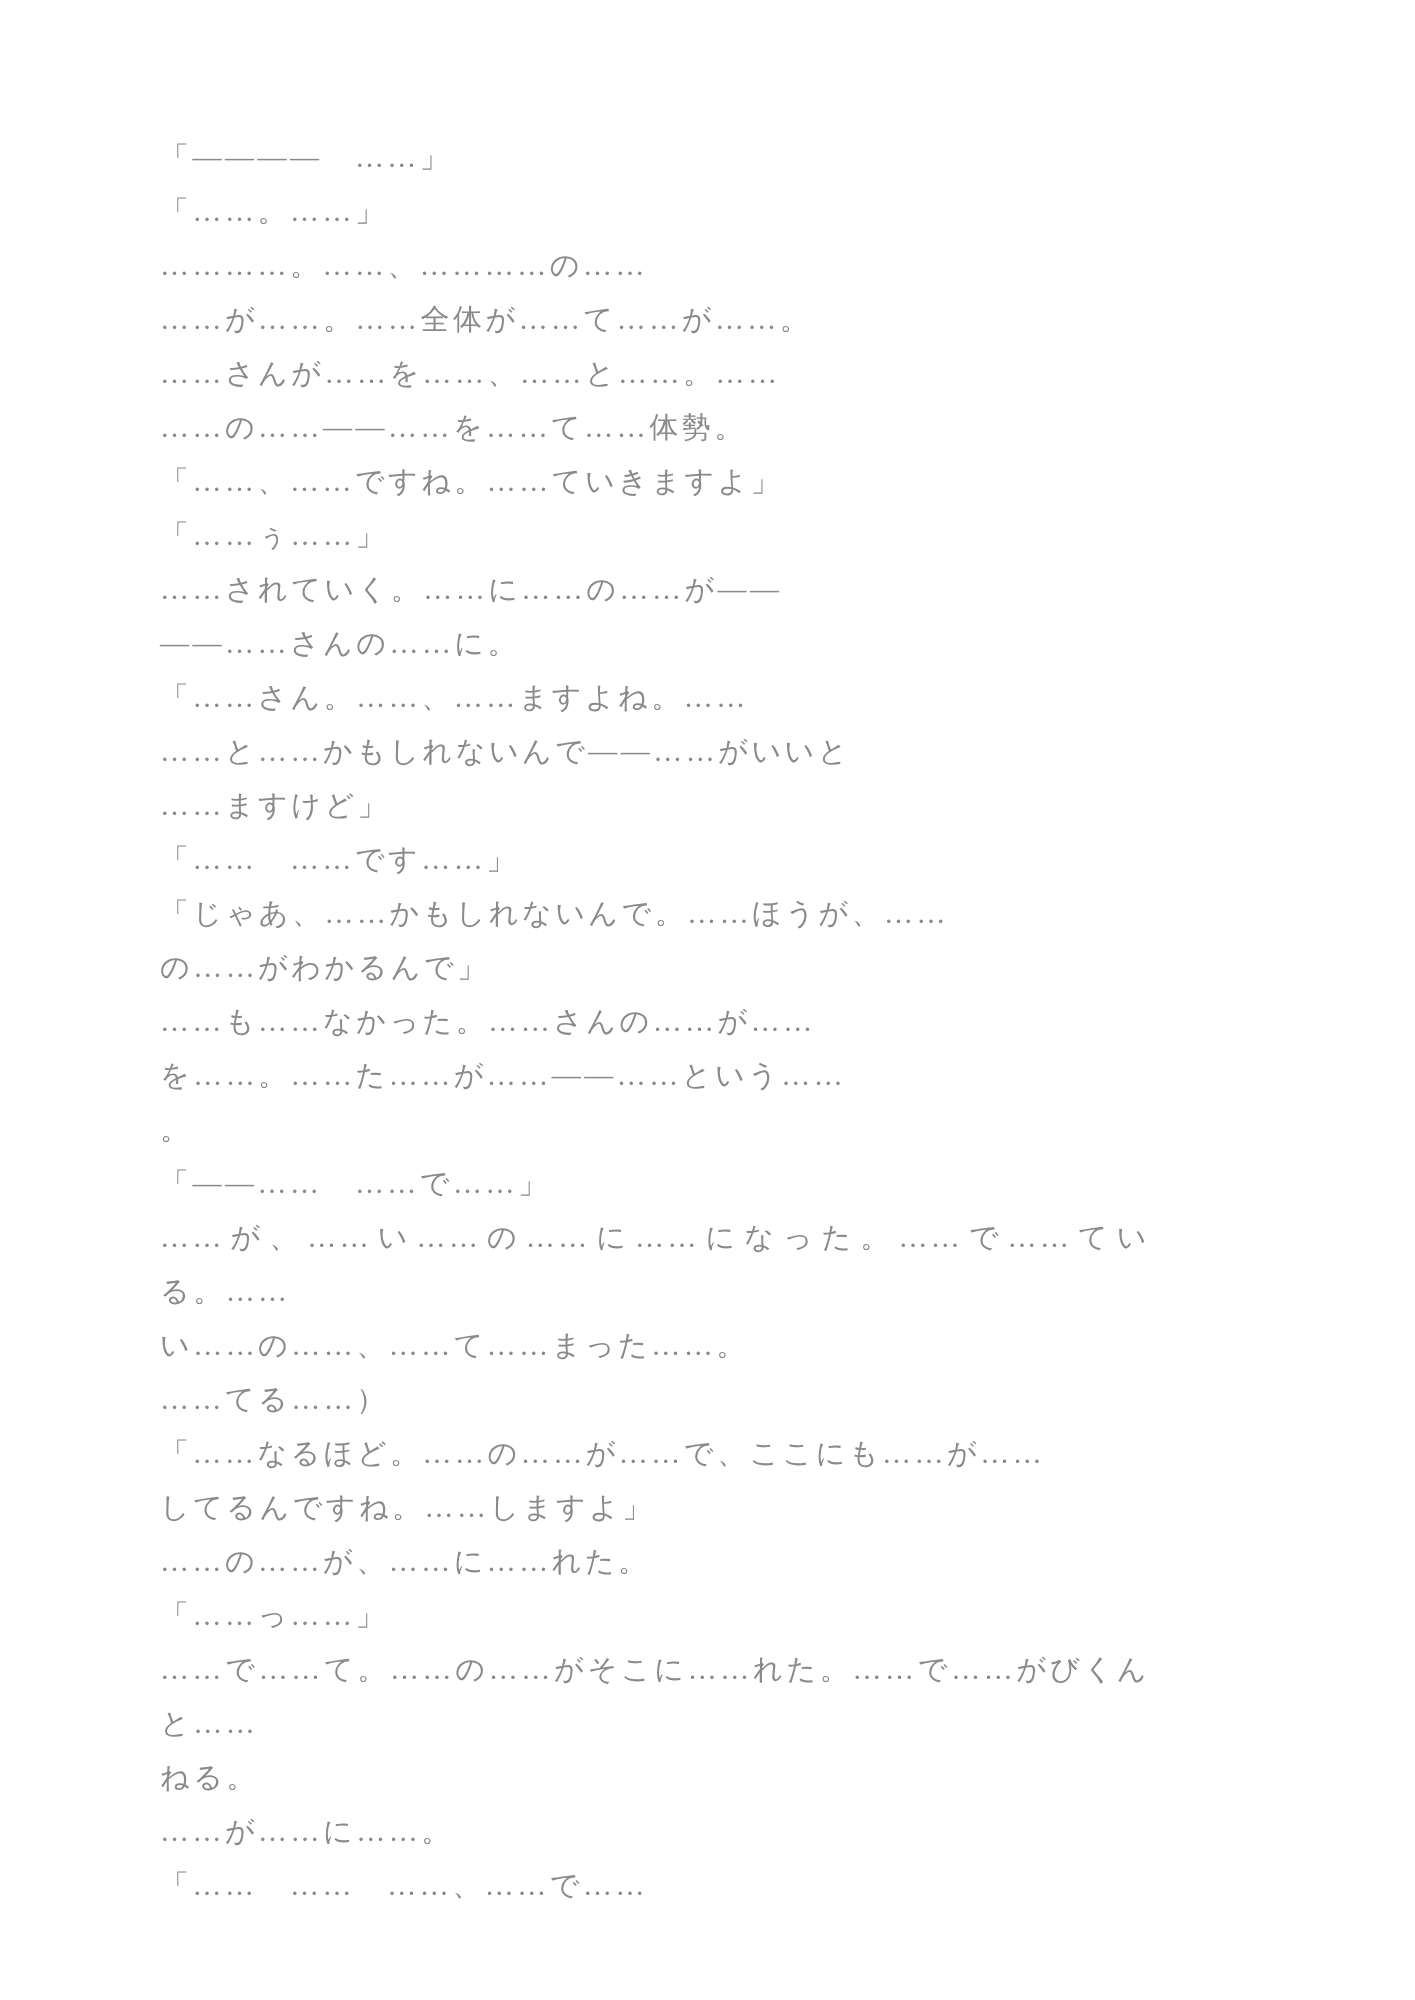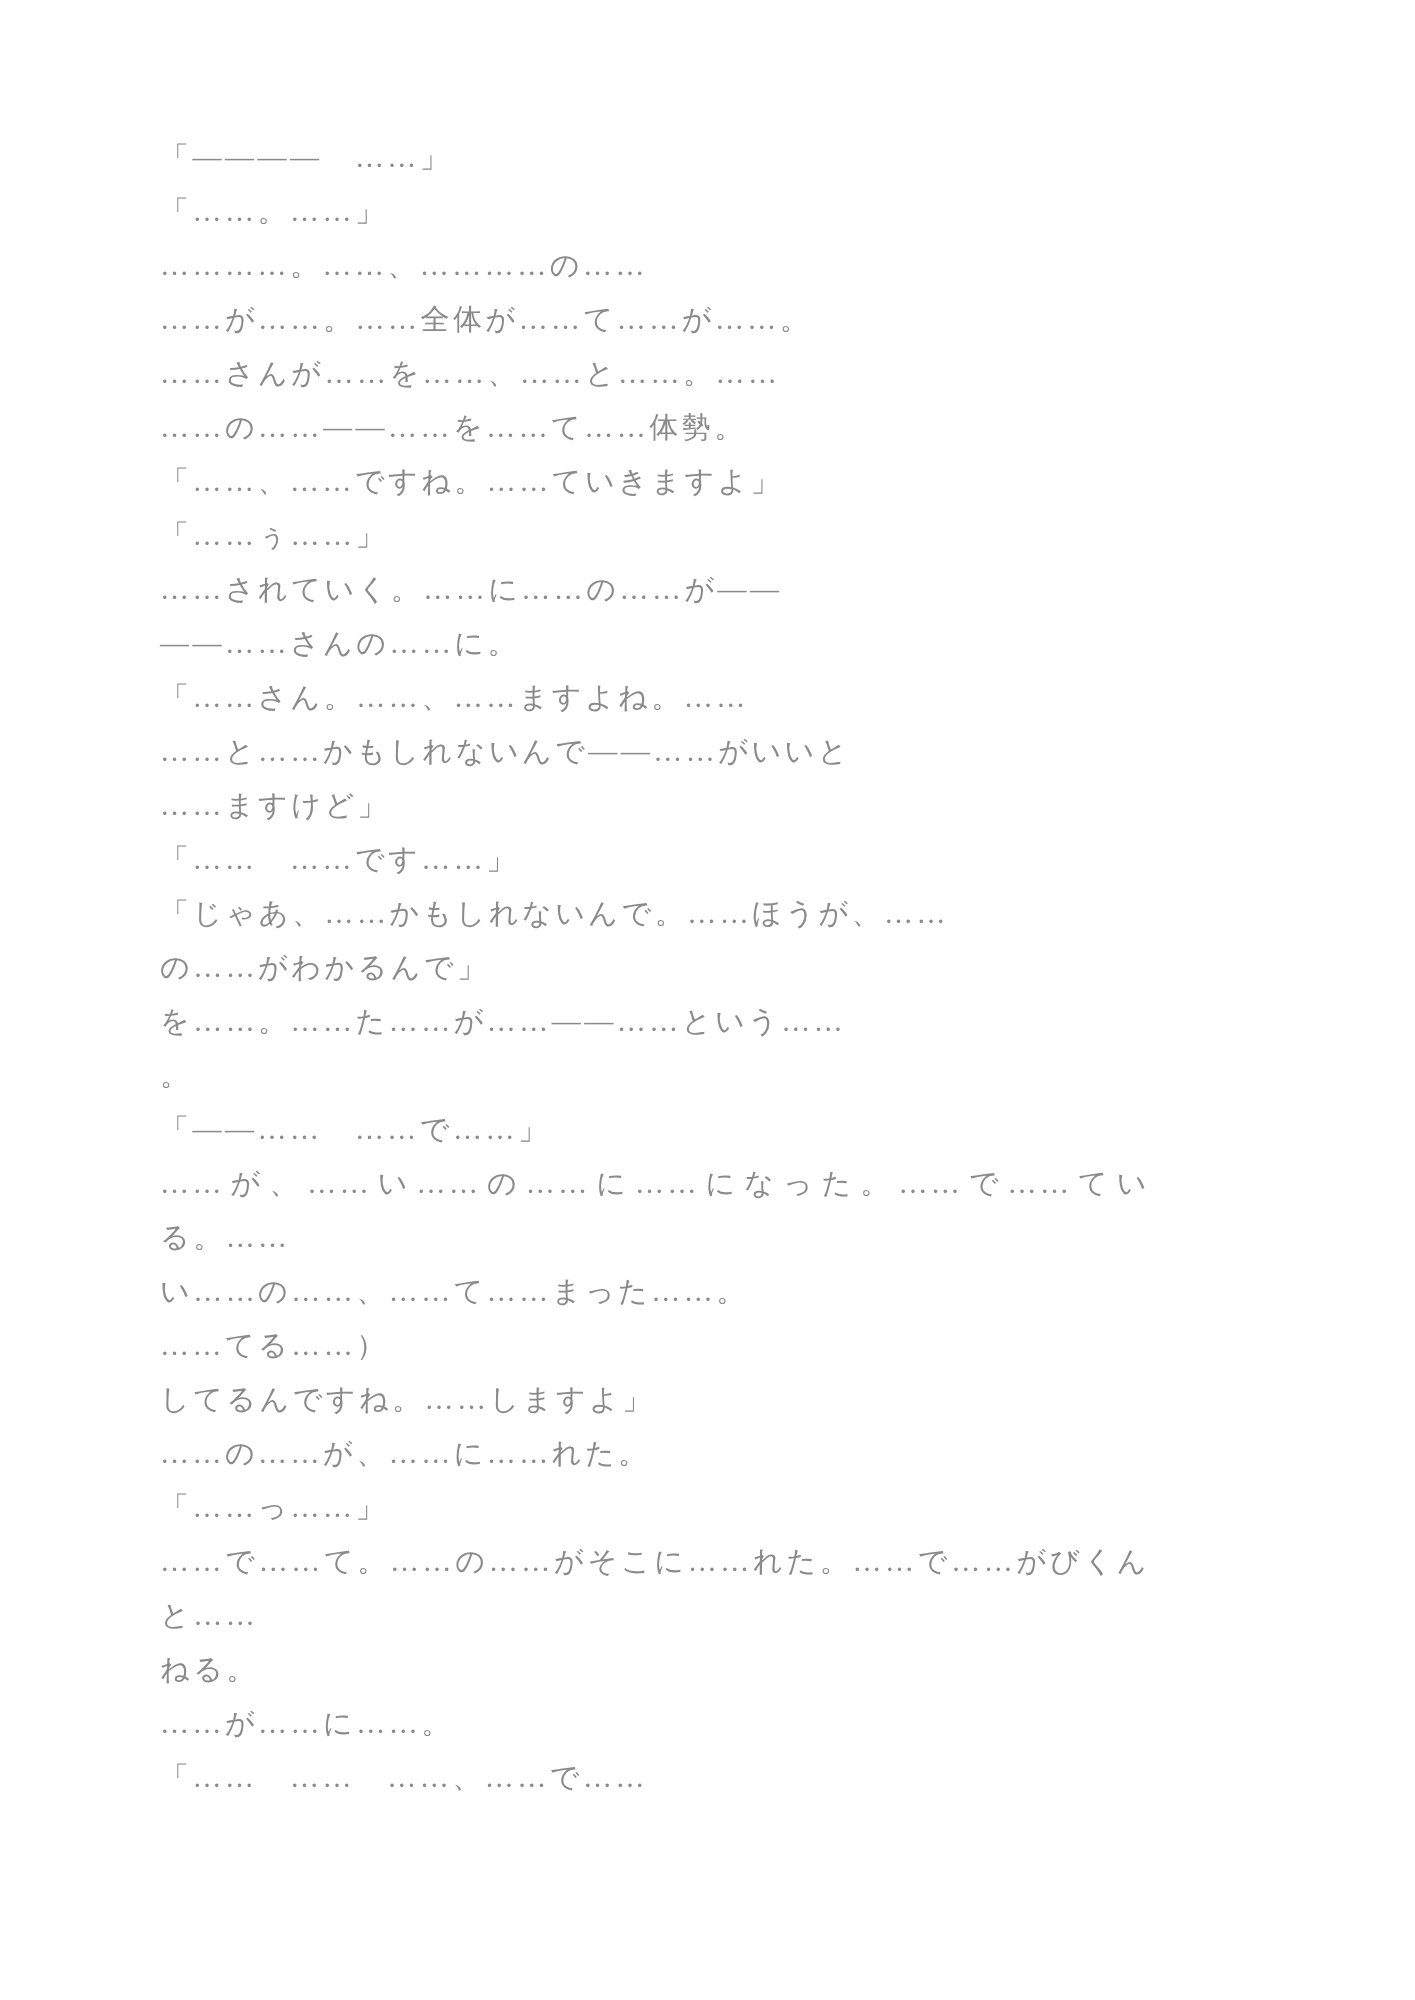--- a/index.html
+++ b/index.html
@@ -48,26 +48,28 @@
       <div class="line redacted">「……、……ですね。……ていきますよ」</div>
       <div class="line redacted">「……ぅ……」</div>
       <div class="line redacted">……されていく。……に……の……が――</div>
       <div class="line redacted">――……さんの……に。</div>
       <div class="line redacted">「……さん。……、……ますよね。……</div>
       <div class="line redacted">……と……かもしれないんで――……がいいと</div>
       <div class="line redacted">……ますけど」</div>
       <div class="line redacted">「……　……です……」</div>
       <div class="line redacted">「じゃあ、……かもしれないんで。……ほうが、……</div>
       <div class="line redacted">の……がわかるんで」</div>
+      <div class="line redacted">……も……なかった。……さんの……が……</div>
       <div class="line redacted">を……。……た……が……――……という……</div>
       <div class="line redacted">。</div>
       <div class="line redacted">「――……　……で……」</div>
       <div class="line redacted">……が、……い……の……に……になった。……で……ている。……</div>
       <div class="line redacted">い……の……、……て……まった……。</div>
       <div class="line redacted">……てる……）</div>
+      <div class="line redacted">「……なるほど。……の……が……で、ここにも……が……</div>
       <div class="line redacted">してるんですね。……しますよ」</div>
       <div class="line redacted">……の……が、……に……れた。</div>
       <div class="line redacted">「……っ……」</div>
       <div class="line redacted">……で……て。……の……がそこに……れた。……で……がびくんと……</div>
       <div class="line redacted">ねる。</div>
       <div class="line redacted">……が……に……。</div>
       <div class="line redacted">「……　……　……、……で……</div>
     </div>
 </div>
 

